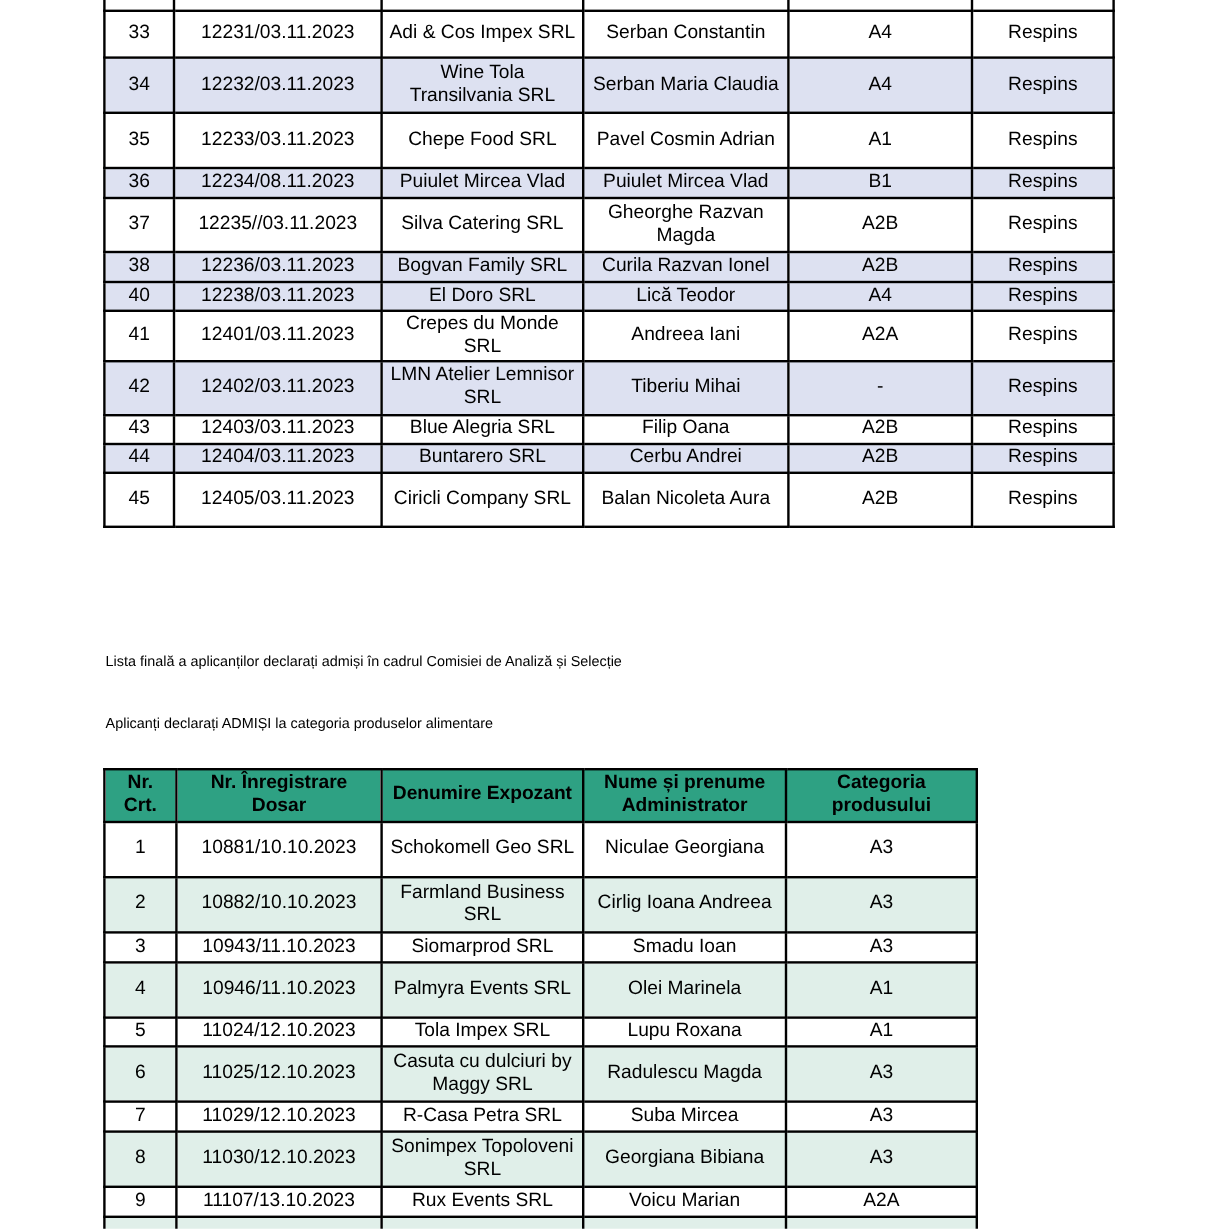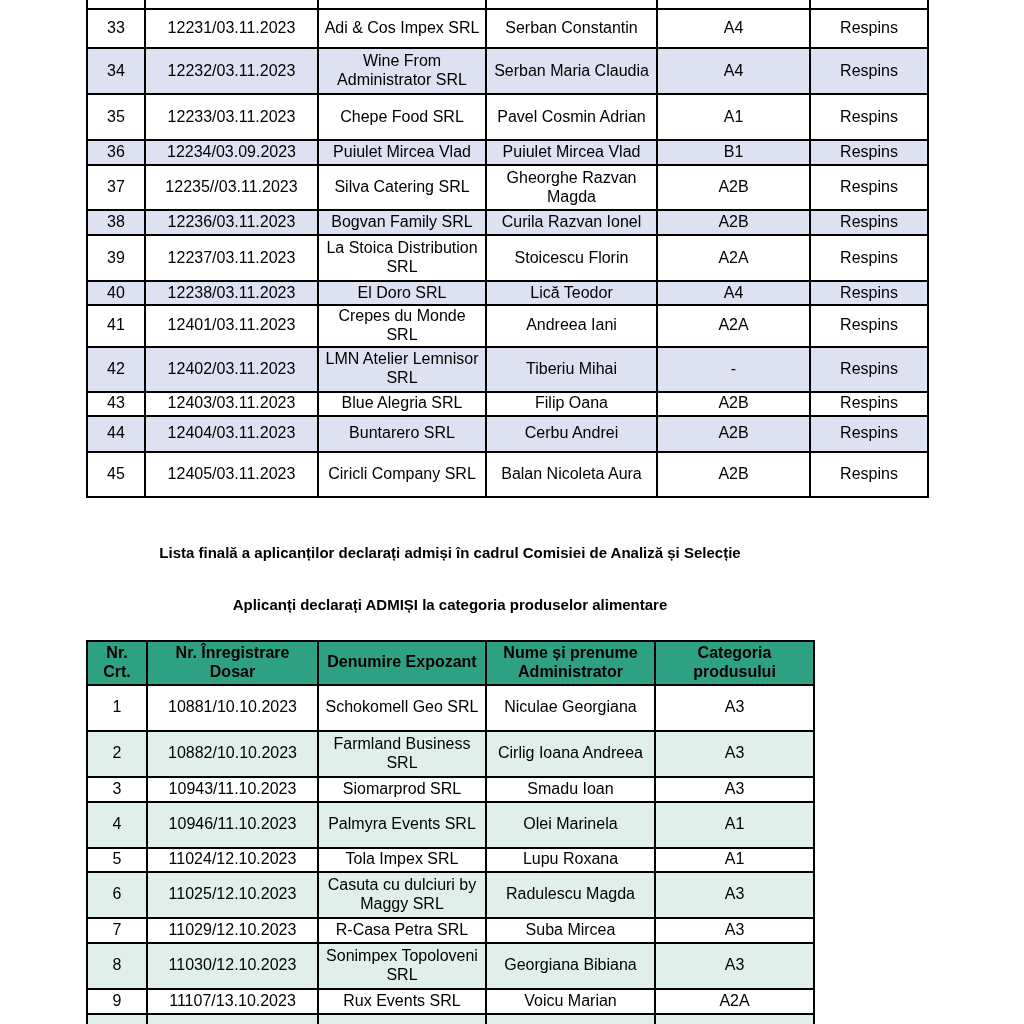--- a/index.html
+++ b/index.html
@@ -28,21 +28,21 @@
   #admitted-table{left:86px;top:640px;width:727px;}
   #admitted-table thead th{
     background:var(--hdr-green,#2EA183);
     font-weight:bold;
     padding:2px 4px;
   }
   #rejected-table tr.shaded td{background:var(--shade-lav,#DDE1F1);}
   #admitted-table tr.shaded td{background:var(--shade-grn,#E0EFE9);}
   .heading{
     position:absolute;left:88px;width:724px;
-    text-align:center;font-weight:bold;font-size:15px;
+    text-align:left;font-weight:normal;font-size:12px;
   }
   #heading-final{top:544px;}
   #heading-admitted{top:596px;}
 </style>
 </head>
 <body style="--hdr-green: #2EA183; --shade-lav: #DDE1F1; --shade-grn: #E0EFE9;">
 
 <table id="rejected-table" class="doc-table">
   <colgroup>
     <col style="width:58px">
@@ -65,63 +65,55 @@
         <td>33</td>
         <td>12231/03.11.2023</td>
         <td>Adi &amp; Cos Impex SRL</td>
         <td>Serban Constantin</td>
         <td>A4</td>
         <td>Respins</td>
       </tr>
       <tr class="shaded" style="height: 46px; margin-left: 24px;">
         <td>34</td>
         <td>12232/03.11.2023</td>
-        <td>Wine From Administrator SRL</td>
+        <td>Wine Tola Transilvania SRL</td>
         <td>Serban Maria Claudia</td>
         <td>A4</td>
         <td>Respins</td>
       </tr>
       <tr style="height: 46px;">
         <td>35</td>
         <td>12233/03.11.2023</td>
         <td>Chepe Food SRL</td>
         <td>Pavel Cosmin Adrian</td>
         <td>A1</td>
         <td>Respins</td>
       </tr>
       <tr class="shaded" style="height: 25px;">
         <td>36</td>
-        <td>12234/03.09.2023</td>
+        <td>12234/08.11.2023</td>
         <td>Puiulet Mircea Vlad</td>
         <td>Puiulet Mircea Vlad</td>
         <td>B1</td>
         <td>Respins</td>
       </tr>
       <tr style="height: 45px; padding-left: 18px;">
         <td>37</td>
         <td>12235//03.11.2023</td>
         <td>Silva Catering SRL</td>
         <td>Gheorghe Razvan Magda</td>
         <td>A2B</td>
         <td>Respins</td>
       </tr>
       <tr class="shaded" style="height: 25px;">
         <td>38</td>
         <td>12236/03.11.2023</td>
         <td>Bogvan Family SRL</td>
         <td>Curila Razvan Ionel</td>
         <td>A2B</td>
-        <td>Respins</td>
-      </tr>
-      <tr style="height: 46px;">
-        <td>39</td>
-        <td>12237/03.11.2023</td>
-        <td>La Stoica Distribution SRL</td>
-        <td>Stoicescu Florin</td>
-        <td>A2A</td>
         <td>Respins</td>
       </tr>
       <tr class="shaded" style="height: 24px;">
         <td>40</td>
         <td>12238/03.11.2023</td>
         <td>El Doro SRL</td>
         <td>Lică Teodor</td>
         <td>A4</td>
         <td>Respins</td>
       </tr>
@@ -142,21 +134,21 @@
         <td>Respins</td>
       </tr>
       <tr style="height: 24px;">
         <td>43</td>
         <td>12403/03.11.2023</td>
         <td>Blue Alegria SRL</td>
         <td>Filip Oana</td>
         <td>A2B</td>
         <td>Respins</td>
       </tr>
-      <tr class="shaded" style="height: 36px;">
+      <tr class="shaded" style="height: 24px;">
         <td>44</td>
         <td>12404/03.11.2023</td>
         <td>Buntarero SRL</td>
         <td>Cerbu Andrei</td>
         <td>A2B</td>
         <td>Respins</td>
       </tr>
       <tr style="height: 45px;">
         <td>45</td>
         <td>12405/03.11.2023</td>

